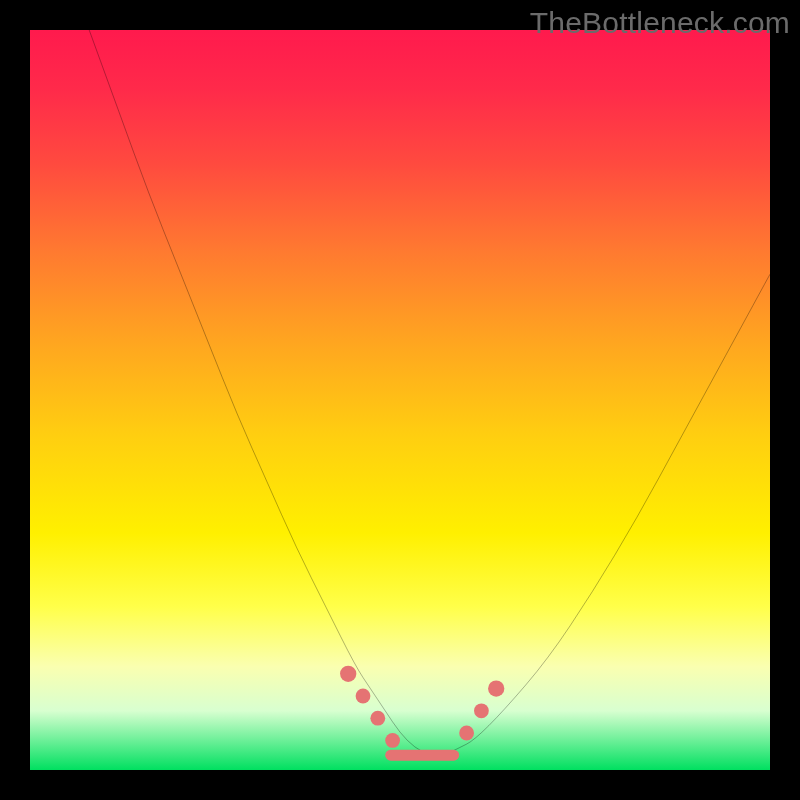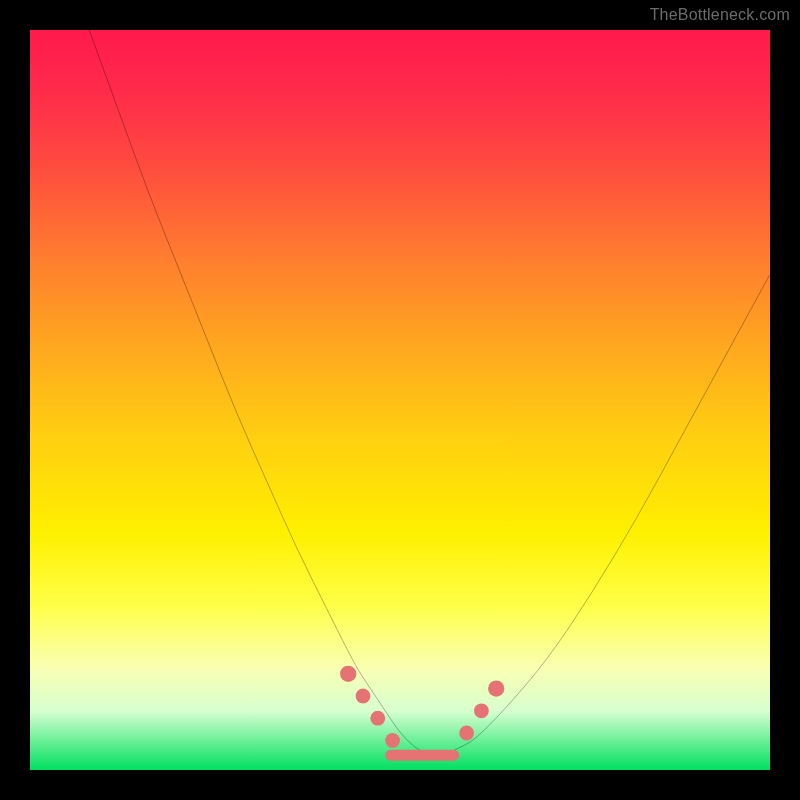--- a/index.html
+++ b/index.html
@@ -36,21 +36,21 @@
       #faffb0 86%,
       #d8ffd0 92%,
       #00e060 100%
     );
   }
   .watermark {
     position: absolute;
     top: 6px;
     right: 10px;
     color: #6b6b6b;
-    font-size: 16px;
+    font-size: 30px;
     letter-spacing: 0.2px;
     font-weight: 500;
     user-select: none;
   }
   svg.curve {
     position: absolute;
     left: 0;
     top: 0;
     width: 740px;
     height: 740px;

